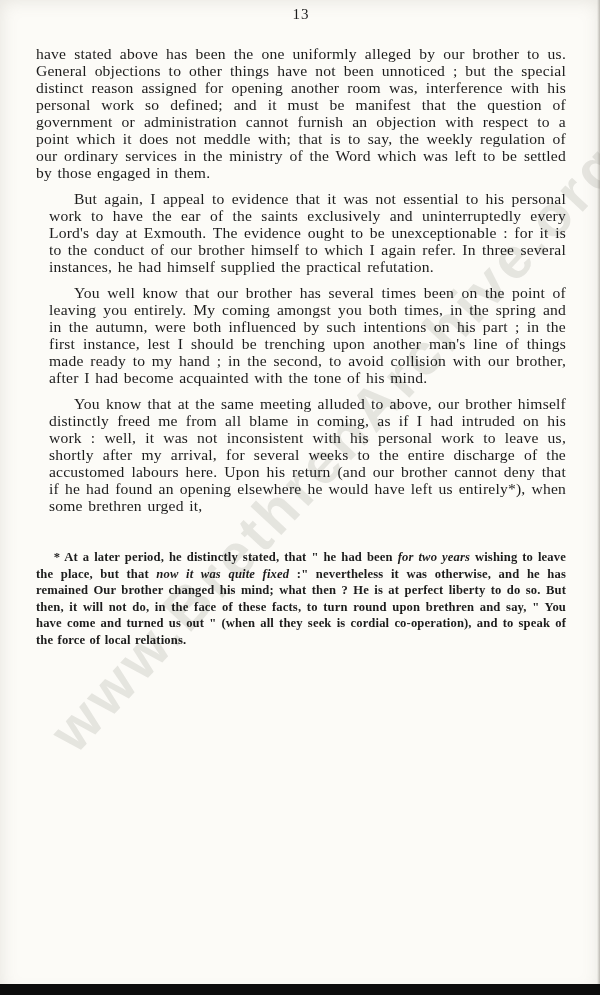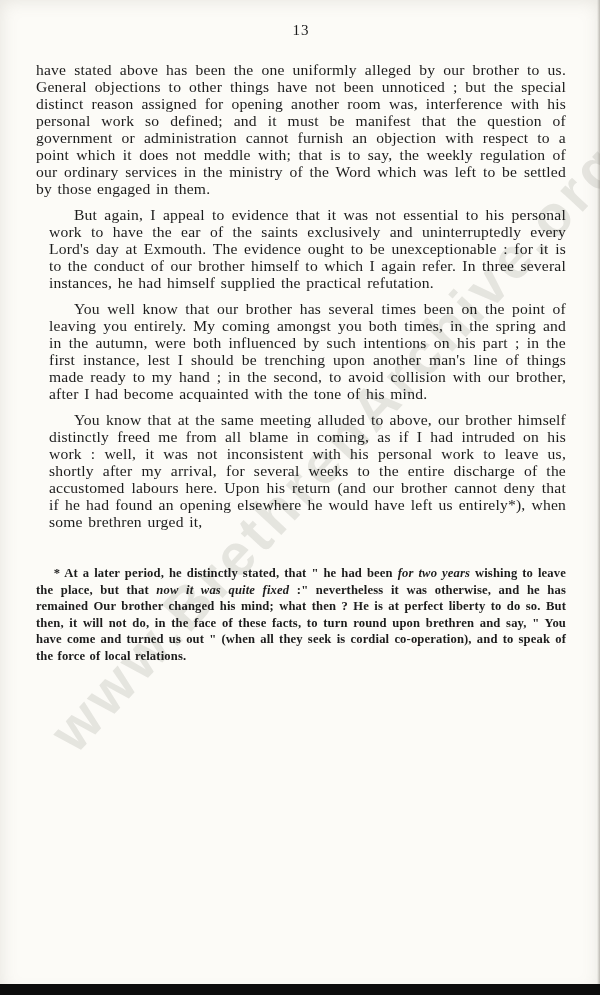--- a/index.html
+++ b/index.html
@@ -46,21 +46,21 @@
     font-size: 58px;
     font-weight: 700;
     letter-spacing: 4px;
     color: rgba(150,148,142,0.22);
     white-space: nowrap;
     pointer-events: none;
     user-select: none;
   }
   .content {
     position: relative;
-    padding: 18px 34px 0 36px;
+    padding: 2px 34px 0 36px;
     z-index: 2;
   }
   .page-number {
     text-align: center;
     font-size: 15px;
     letter-spacing: 1px;
     margin: 4px 0 22px 0;
   }
   .body-text p {
     margin: 0 0 9px 0;

